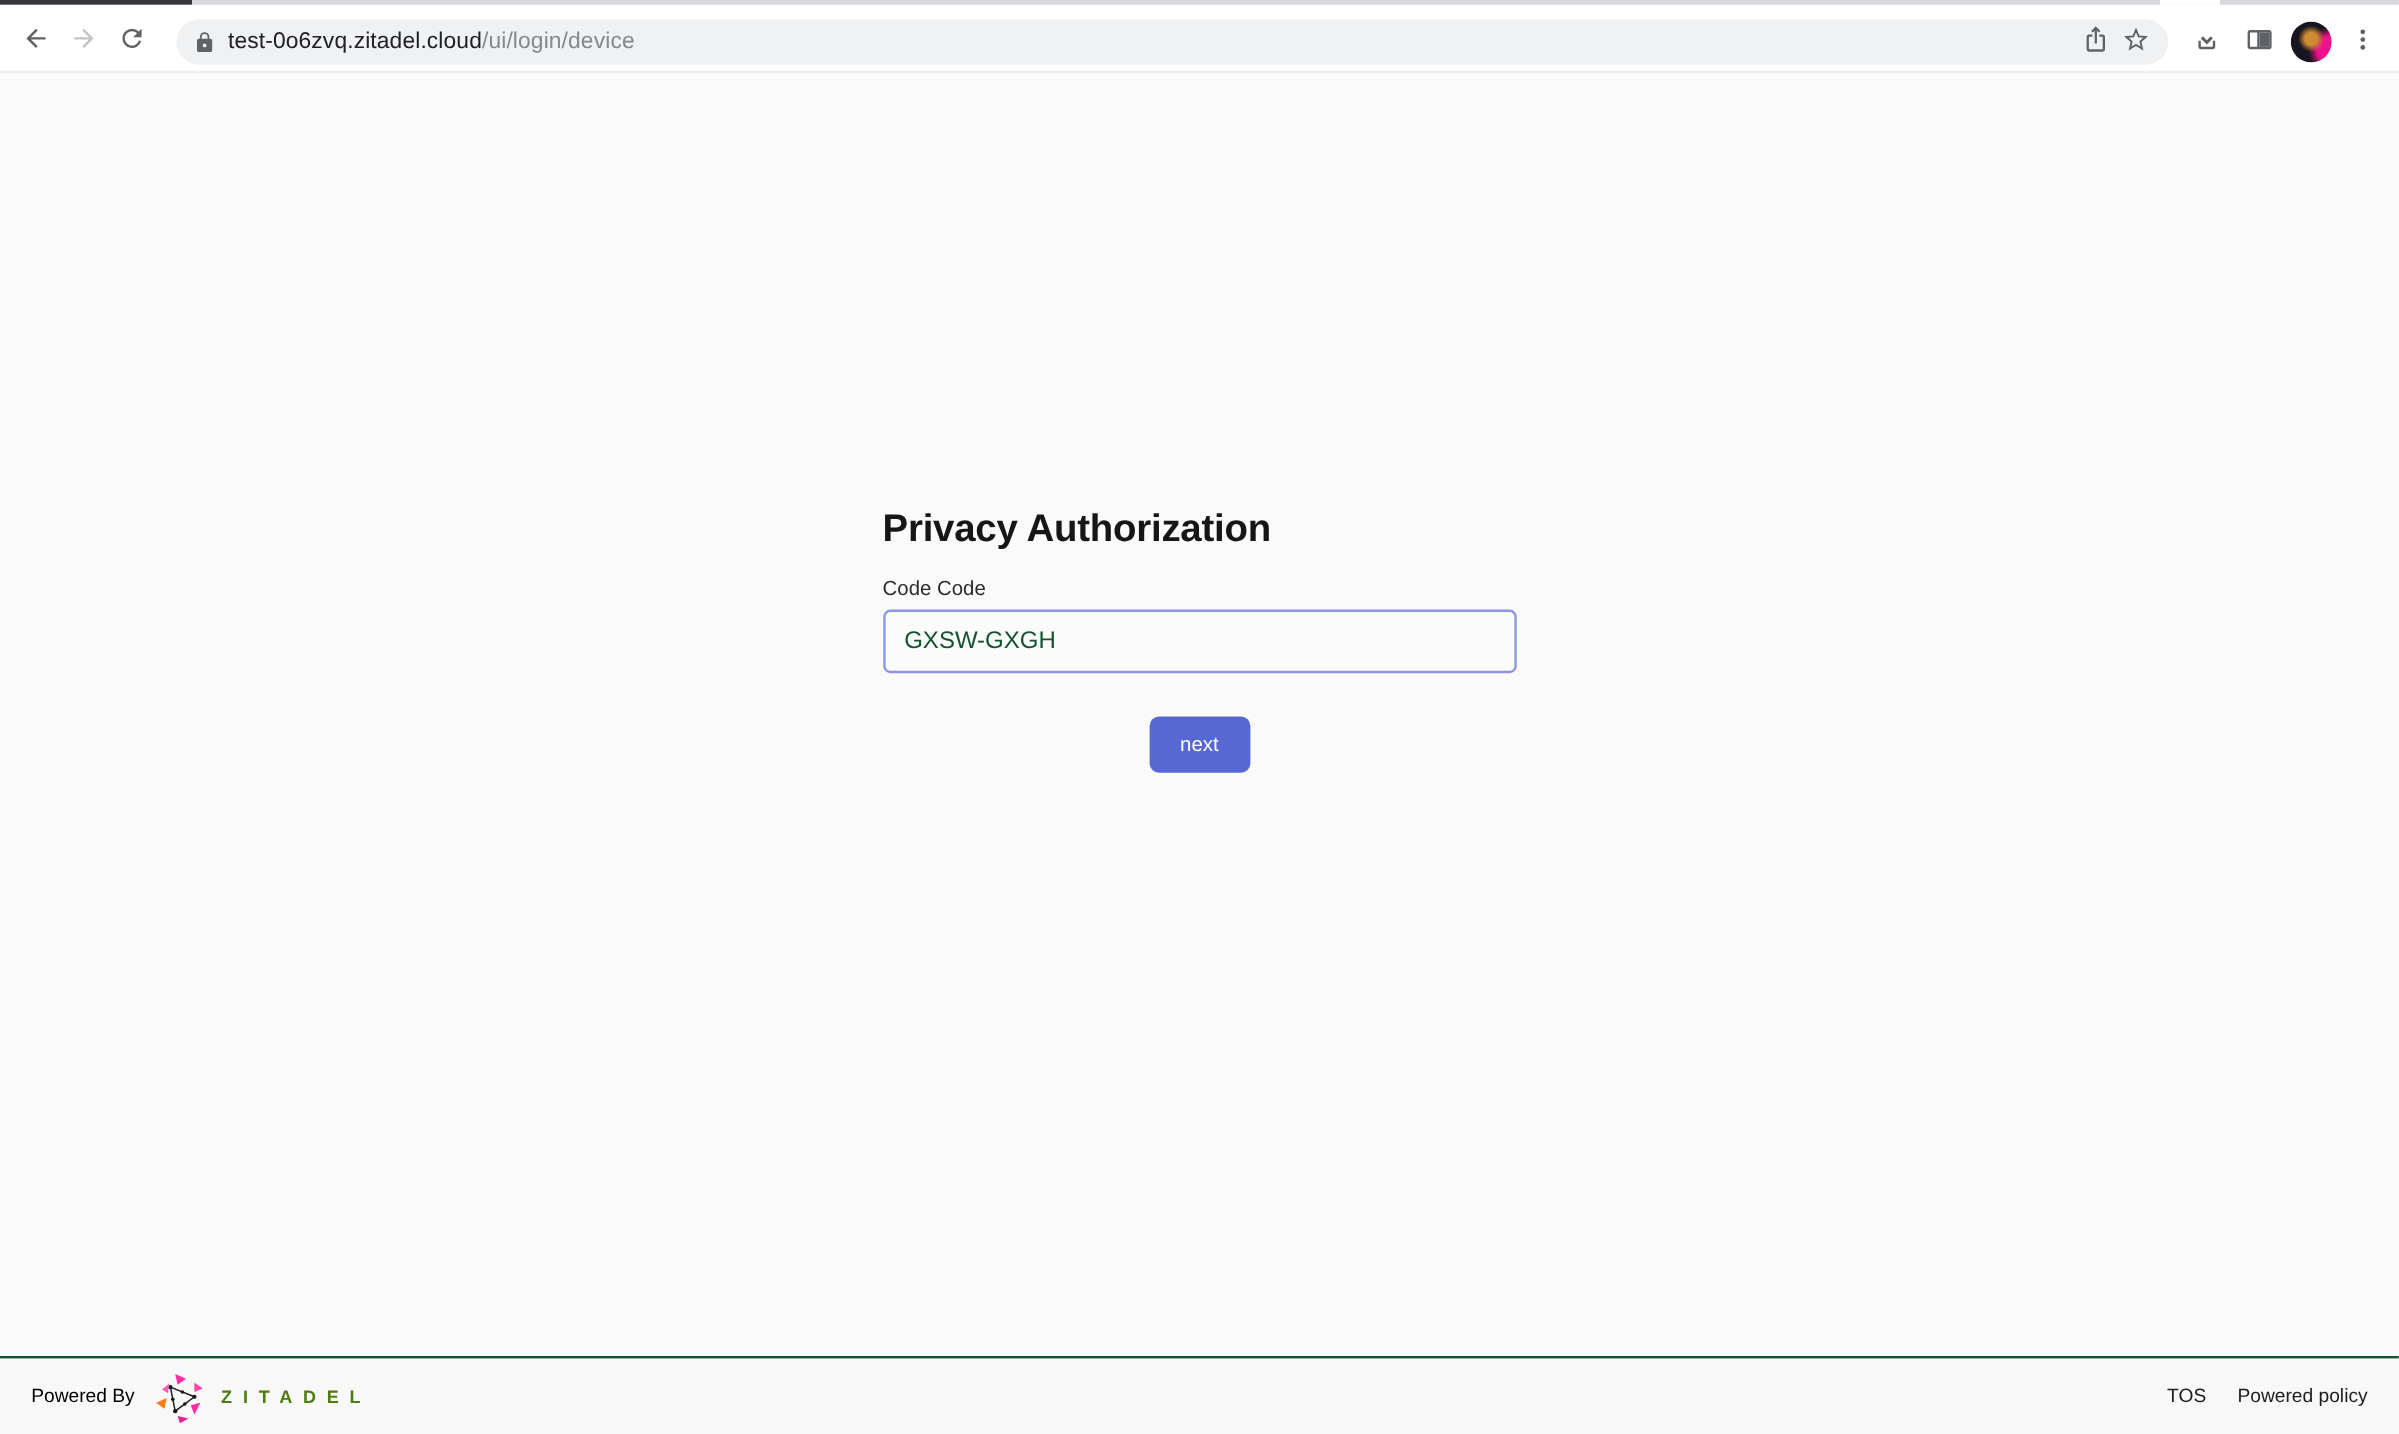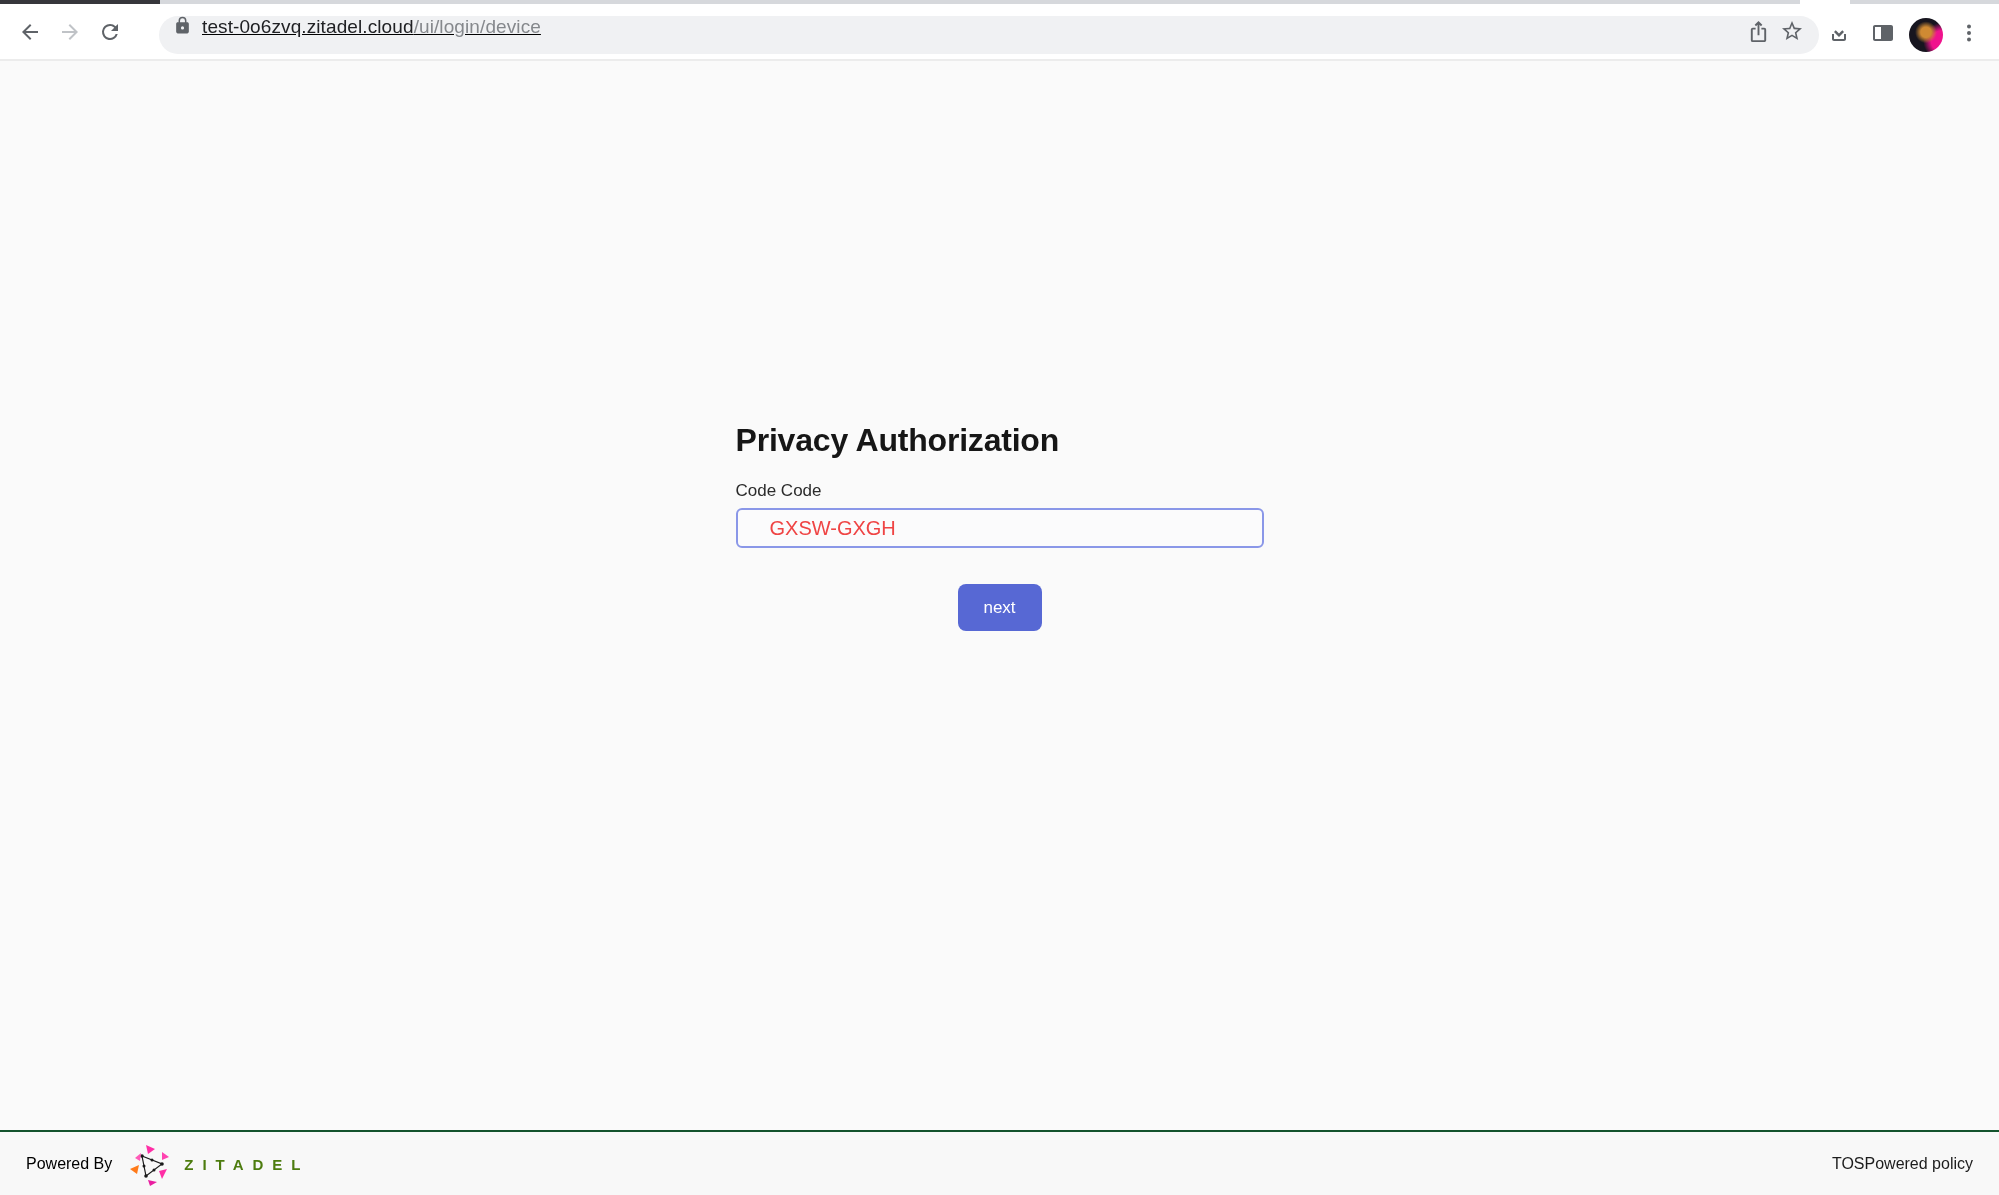--- a/index.html
+++ b/index.html
@@ -35,27 +35,26 @@
     width: 40px; height: 40px; border-radius: 50%;
     display: flex; align-items: center; justify-content: center;
     flex: 0 0 auto; cursor: pointer;
   }
   .nav-btn.back { margin-left: 10px; }
   .nav-btn svg { display: block; }
   .icon-gray { fill: #5f6368; }
   .icon-disabled { fill: #c0c3c7; }
 
   .omnibox {
-    position: absolute; left: 159px; top: 12px;
+    position: absolute; left: 147px; top: 12px;
     width: 1660px; height: 38px;
     background: var(--omnibox-bg, #f0f1f3);
     border-radius: 19px;
-    display: flex; 
+    display: flex; align-items: center;
     padding: 0 10px 0 14px;
-    text-decoration: underline;
   }
   .omnibox .lock { margin-right: 10px; display: flex; }
   .url-text { font-size: 19px; white-space: nowrap; letter-spacing: 0.1px; }
   .url-host { color: var(--url-host, #202124); }
   .url-path { color: var(--url-path, #85888c); }
   .omnibox .spacer { flex: 1; }
   .pill-icon {
     width: 34px; height: 34px; display: flex; align-items: center; justify-content: center;
     border-radius: 50%; cursor: pointer; flex: 0 0 auto;
   }
@@ -88,27 +87,27 @@
     font-size: 32px; font-weight: 600; color: #161616;
     letter-spacing: -0.2px; line-height: 44px;
     margin-bottom: 18px;
   }
   .field-label {
     display: block;
     font-size: 17px; color: #2b2b2b; line-height: 21px;
     margin-bottom: 7px;
   }
   .code-input {
-    width: 528px; height: 40px;
+    width: 528px; height: 53px;
     border: 2px solid var(--input-border, #8a97e8);
     border-radius: 6px;
     background: #fbfbfc;
     font-family: "Liberation Sans", "DejaVu Sans", sans-serif;
-    font-size: 20px; color: #ef4444;
-    padding: 0 32px;
+    font-size: 20px; color: #14532d;
+    padding: 0 16px;
     outline: none;
   }
   .actions {
     margin-top: 36px; display: flex; justify-content: center;
   }
   .primary-btn {
     min-width: 84px; height: 47px;
     background: var(--primary, #5768d4);
     color: #ffffff;
     border: none; border-radius: 8px;
@@ -126,21 +125,21 @@
     display: flex; align-items: center; justify-content: space-between;
     padding: 0 26px;
   }
   .footer-left { display: flex; align-items: center; cursor: pointer; }
   .powered-by { font-size: 16px; font-weight: 500; color: #000000; }
   .brand-logo { margin: 0 12px 0 16px; display: flex; }
   .brand-name {
     font-size: 15px; font-weight: 700; color: #4d7c0f;
     letter-spacing: 9px; padding-top: 2px;
   }
-  .footer-right { display: flex; align-items: flex-start; }
+  .footer-right { display: flex; align-items: flex-start; gap: 26px; }
   .footer-link {
     font-size: 16px; font-weight: 500; color: #1c1c1c;
     text-decoration: none; cursor: pointer;
   }
 </style>
 </head>
 <body>
 
 <div class="top-strip">
   <div class="dark-seg"></div>

